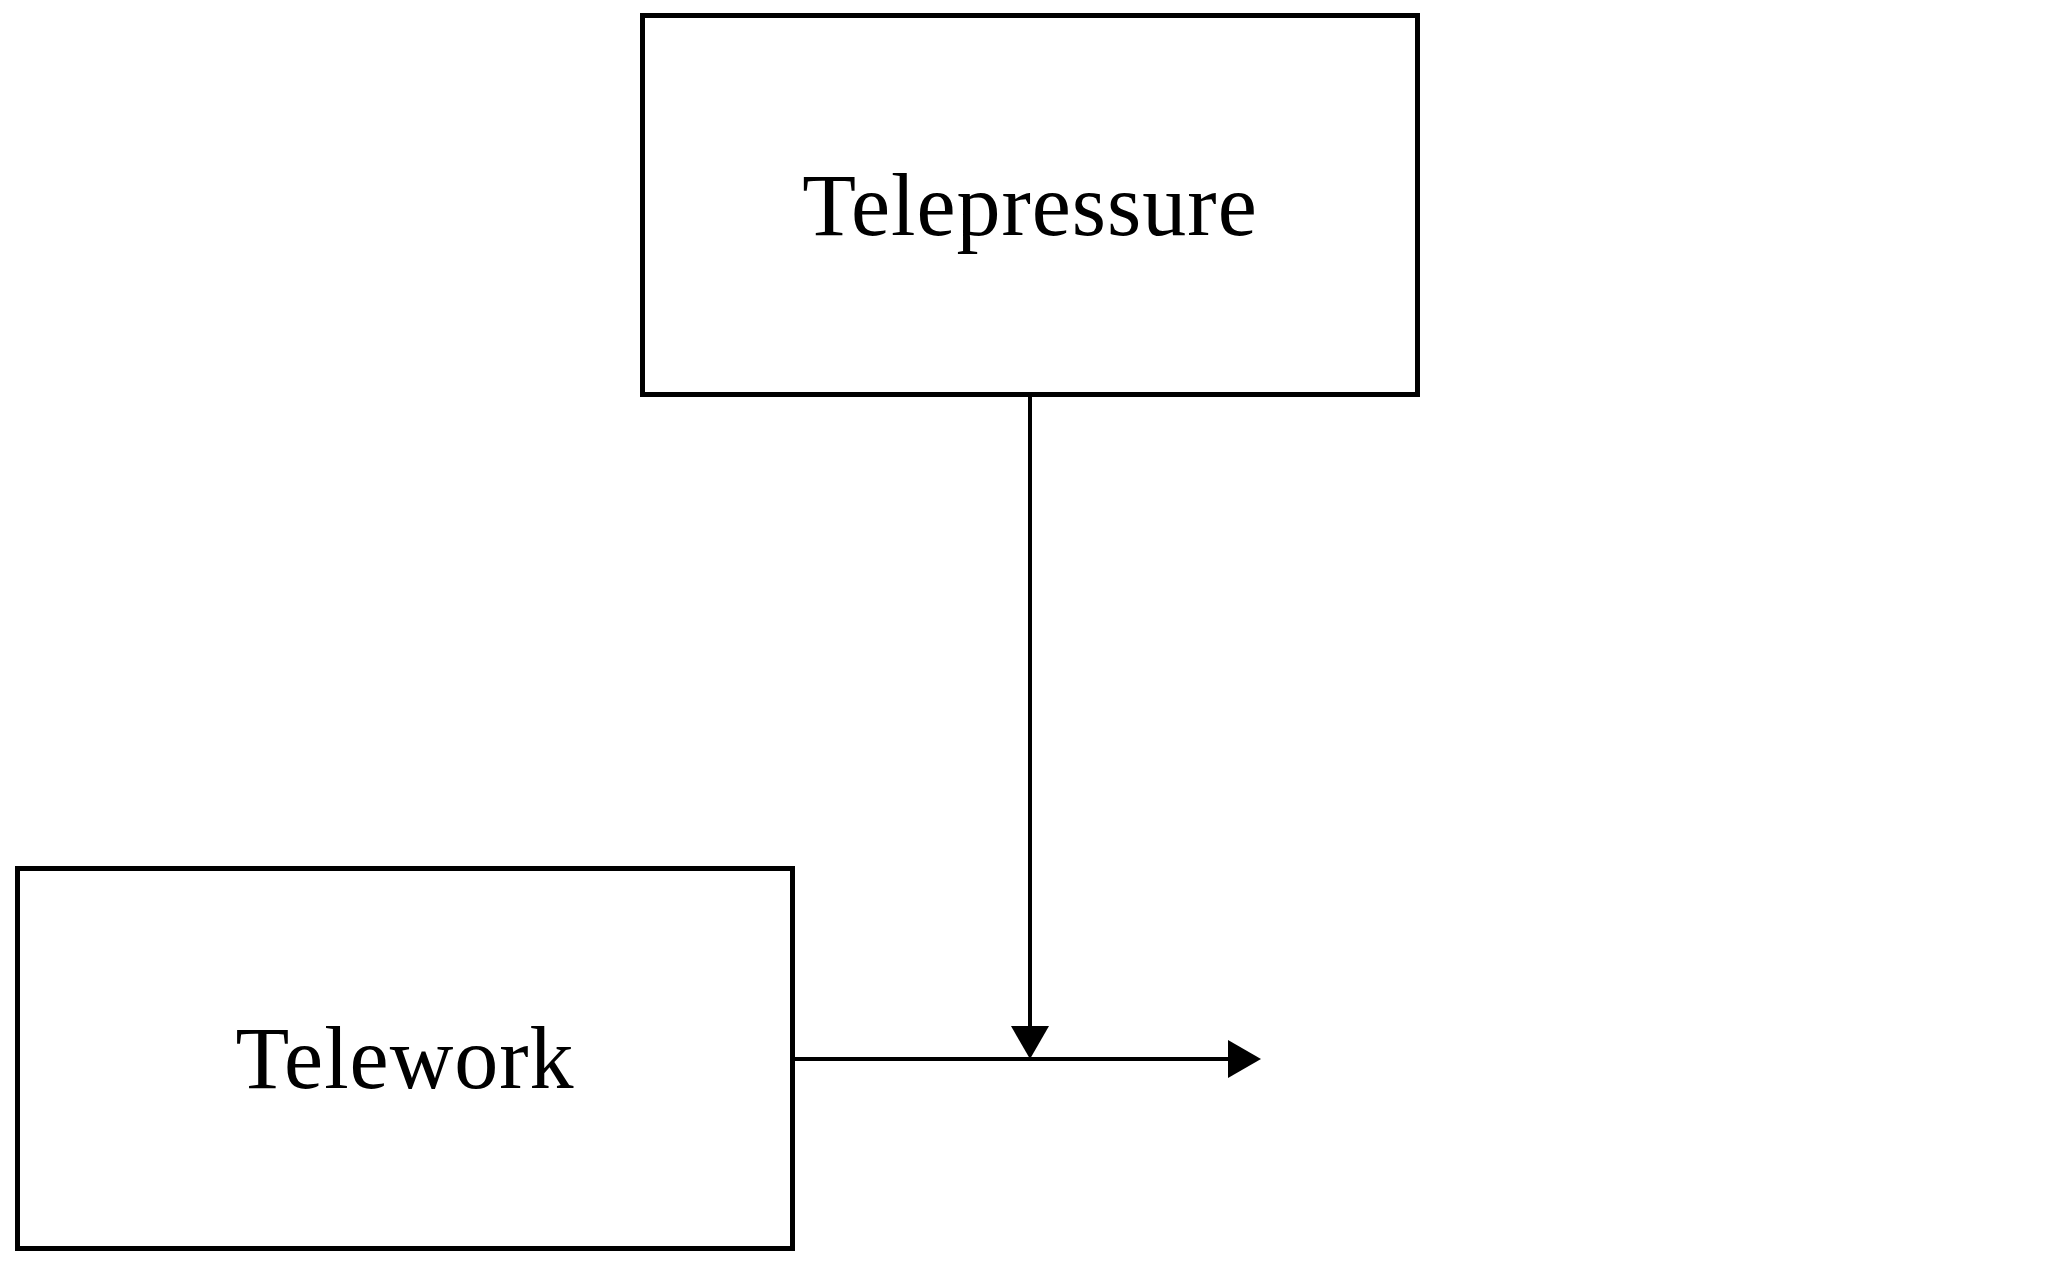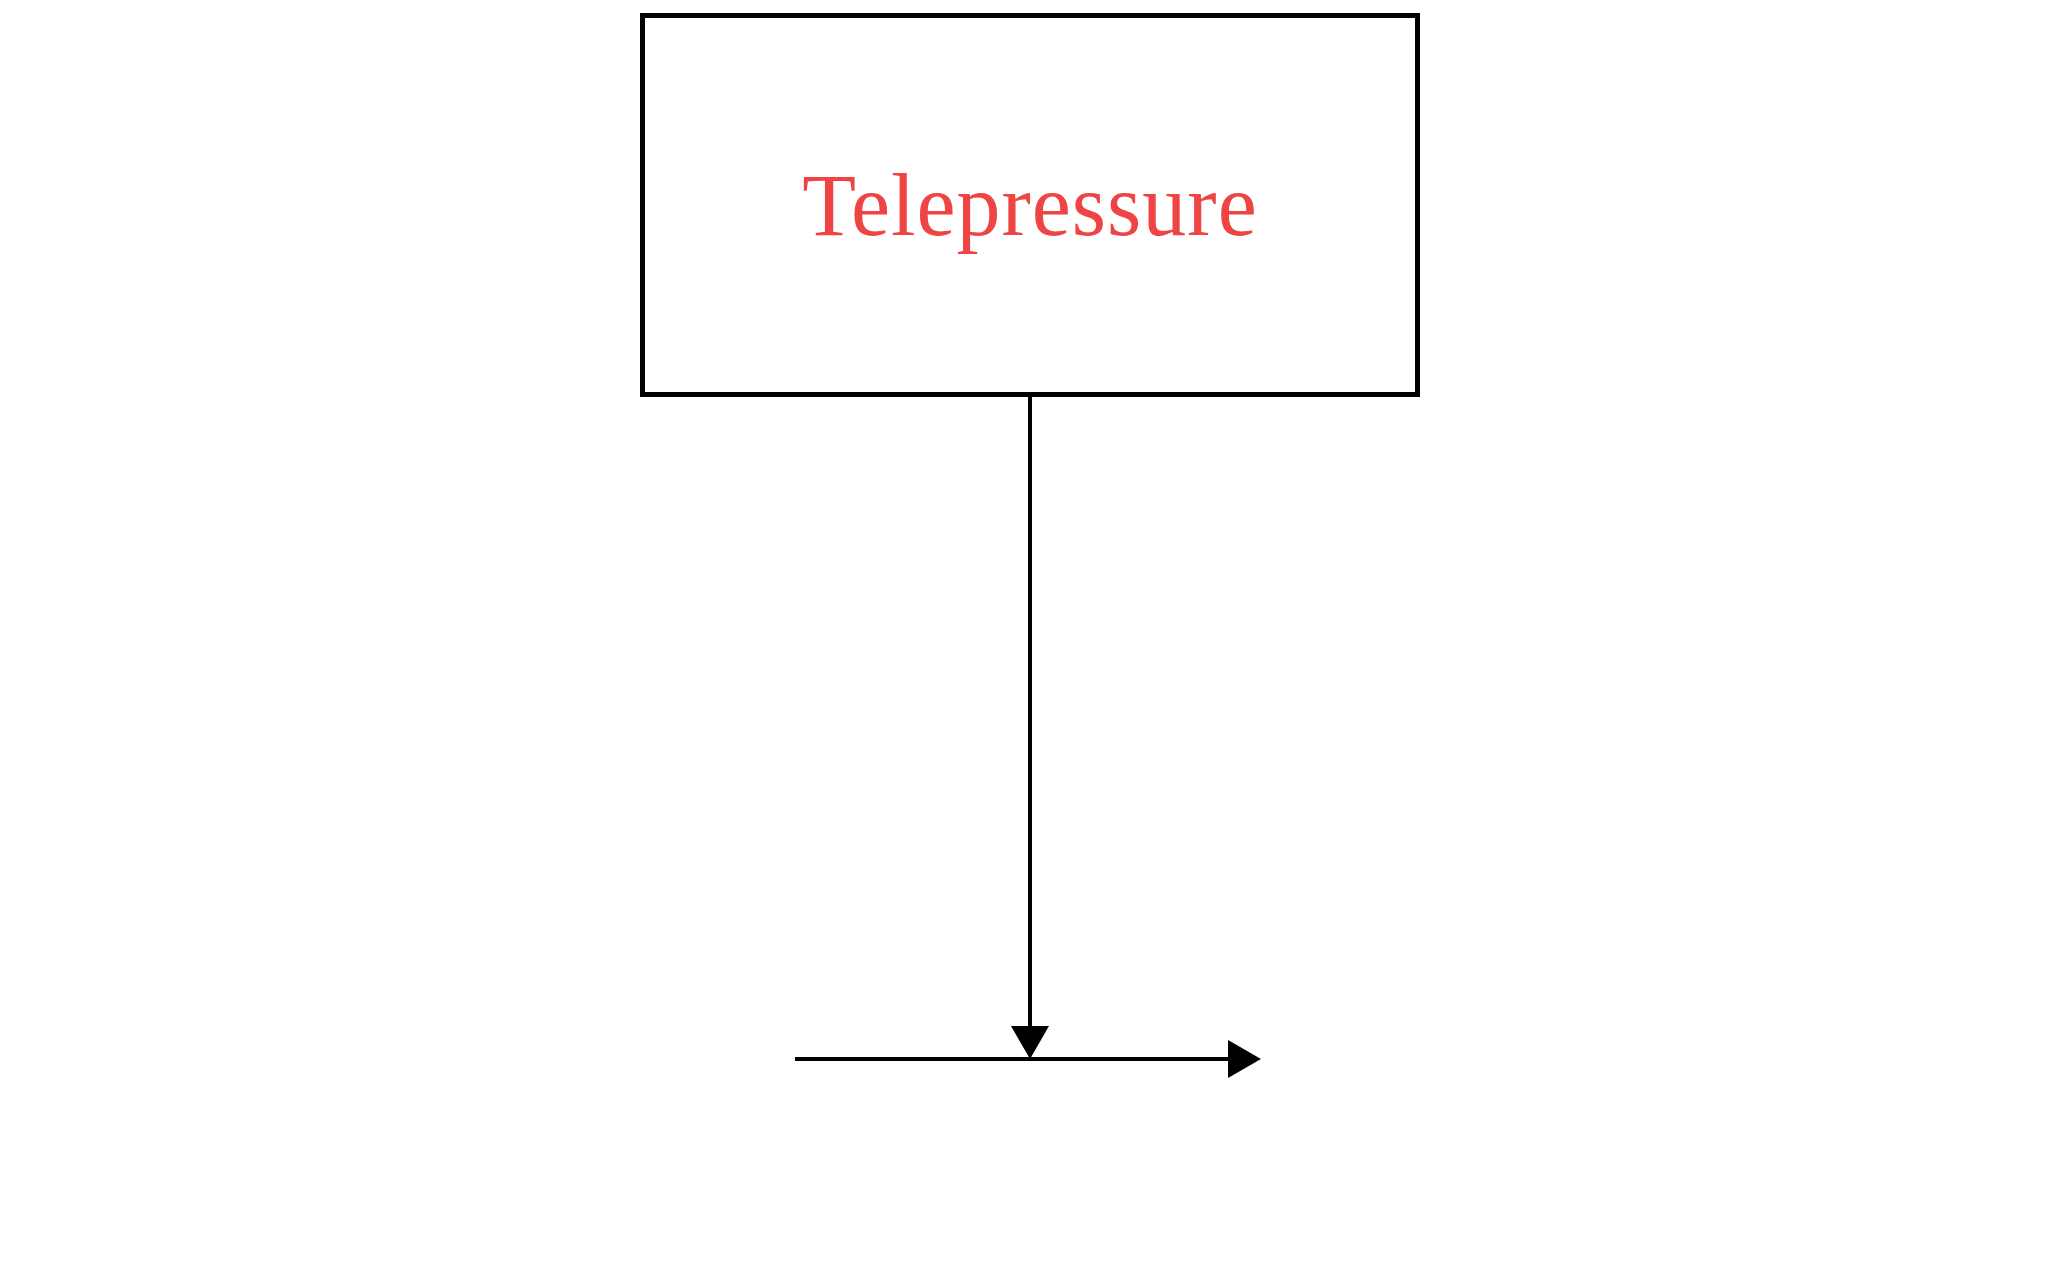--- a/index.html
+++ b/index.html
@@ -19,21 +19,21 @@
     position: absolute;
     box-sizing: border-box;
     border: 5px solid #000000;
     background: #ffffff;
     display: flex;
     align-items: center;
     justify-content: center;
   }
   .node-label {
     font-size: 88px;
-    color: #ef4444;
+    color: #000000;
     letter-spacing: 1px;
     white-space: nowrap;
     text-align: left;
   }
   #node-telepressure {
     left: 640px;
     top: 13px;
     width: 780px;
     height: 384px;
   }
@@ -92,20 +92,23 @@
 </style>
 </head>
 <body>
 
 <div id="canvas">
 
   <div class="node" id="node-telepressure">
     <span class="node-label">Telepressure</span>
   </div>
 
+  <div class="node" id="node-telework">
+    <span class="node-label">Telework</span>
+  </div>
 
 
   <div class="line" id="moderator-arrow-shaft"></div>
 
   <div id="moderator-arrowhead"></div>
 
   <div class="line" id="direct-arrow-shaft"></div>
 
   <div id="direct-arrowhead"></div>
 

